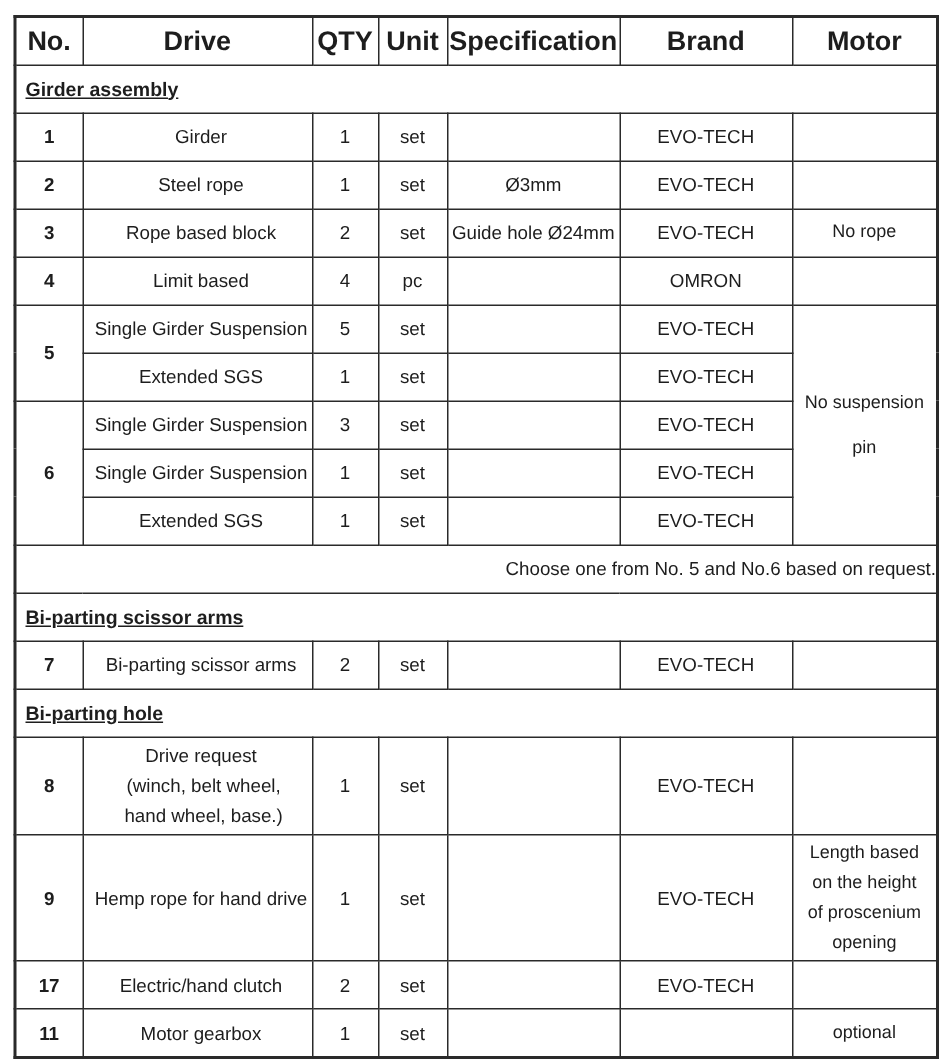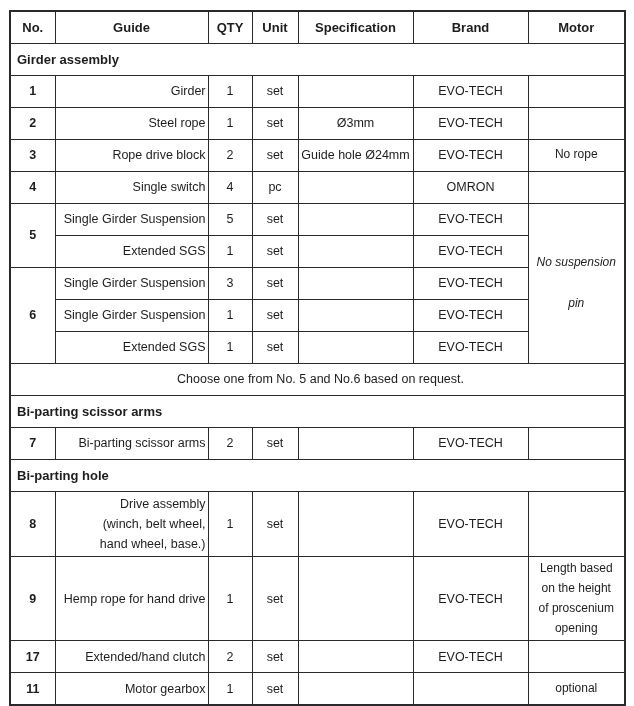--- a/index.html
+++ b/index.html
@@ -23,71 +23,72 @@
     font-weight: normal;
     padding: 0;
     overflow: hidden;
     background: #ffffff;
   }
   tr.std   { height: 32px; }
   tr.tall3 { height: 64px; }
   tr.tall4 { height: 83px; }
   th.col-h {
     font-weight: bold;
-    font-size: 13px;
+    font-size: 18px;
     text-align: center;
   }
   td.no {
     font-weight: bold;
     text-align: center;
   }
   td.item {
-    text-align: right;
+    text-align: center;
     padding: 2px 2px 2px 7px;
     white-space: pre-wrap;
     line-height: 1.62;
   }
   td.c { text-align: center; }
   td.section-title {
     font-weight: bold;
     font-size: 13px;
     text-align: left;
     padding-left: 6px;
+    text-decoration: underline;
   }
   td.footnote {
-    text-align: center;
+    text-align: right;
     padding-left: 6px;
   }
   td.note {
     text-align: center;
     white-space: pre-line;
     font-size: 12px;
     line-height: 1.65;
     padding: 2px 3px;
   }
-  td.note-xtall { line-height: 41px; font-style: italic; }
+  td.note-xtall { line-height: 30px; }
 </style>
 </head>
 <body>
 
 <table class="bom">
   <colgroup>
     <col style="width:45px">
       <col style="width:153px">
       <col style="width:44px">
     <col style="width:46px">
       <col style="width:115px">
       <col style="width:115px">
     <col style="width:97px">
   </colgroup>
 
   <tbody>
       <tr class="std">
     <th class="col-h">No.</th>
-    <th class="col-h">Guide</th>
+    <th class="col-h">Drive</th>
     <th class="col-h">QTY</th>
     <th class="col-h">Unit</th>
     <th class="col-h">Specification</th>
     <th class="col-h">Brand</th>
     <th class="col-h">Motor</th>
   </tr>
 
   <tr class="std">
     <td class="section-title" colspan="7">Girder assembly</td>
   </tr>
@@ -107,31 +108,31 @@
     <td class="item">Steel rope</td>
     <td class="c">1</td>
     <td class="c">set</td>
     <td class="c">Ø3mm</td>
     <td class="c">EVO-TECH</td>
     <td class="note"></td>
   </tr>
 
   <tr class="std">
     <td class="no">3</td>
-    <td class="item">Rope drive block</td>
+    <td class="item">Rope based block</td>
     <td class="c">2</td>
     <td class="c">set</td>
     <td class="c">Guide hole Ø24mm</td>
     <td class="c">EVO-TECH</td>
     <td class="note">No rope</td>
   </tr>
 
   <tr class="std">
     <td class="no">4</td>
-    <td class="item">Single switch</td>
+    <td class="item">Limit based</td>
     <td class="c">4</td>
     <td class="c">pc</td>
     <td class="c"></td>
     <td class="c">OMRON</td>
     <td class="note"></td>
   </tr>
 
   <tr class="std">
     <td class="no" rowspan="2">5</td>
     <td class="item">Single Girder Suspension</td>
@@ -190,21 +191,21 @@
     <td class="c">EVO-TECH</td>
     <td class="note"></td>
   </tr>
 
   <tr class="std">
     <td class="section-title" colspan="7">Bi-parting hole</td>
   </tr>
 
   <tr class="tall3">
     <td class="no">8</td>
-    <td class="item">Drive assembly
+    <td class="item">Drive request
  (winch, belt wheel,
  hand wheel, base.)</td>
     <td class="c">1</td>
     <td class="c">set</td>
     <td class="c"></td>
     <td class="c">EVO-TECH</td>
     <td class="note"></td>
   </tr>
 
   <tr class="tall4">
@@ -215,21 +216,21 @@
     <td class="c"></td>
     <td class="c">EVO-TECH</td>
     <td class="note">Length based
 on the height
 of proscenium
 opening</td>
   </tr>
 
   <tr class="std">
     <td class="no">17</td>
-    <td class="item">Extended/hand clutch</td>
+    <td class="item">Electric/hand clutch</td>
     <td class="c">2</td>
     <td class="c">set</td>
     <td class="c"></td>
     <td class="c">EVO-TECH</td>
     <td class="note"></td>
   </tr>
 
   <tr class="std">
     <td class="no">11</td>
     <td class="item">Motor gearbox</td>

